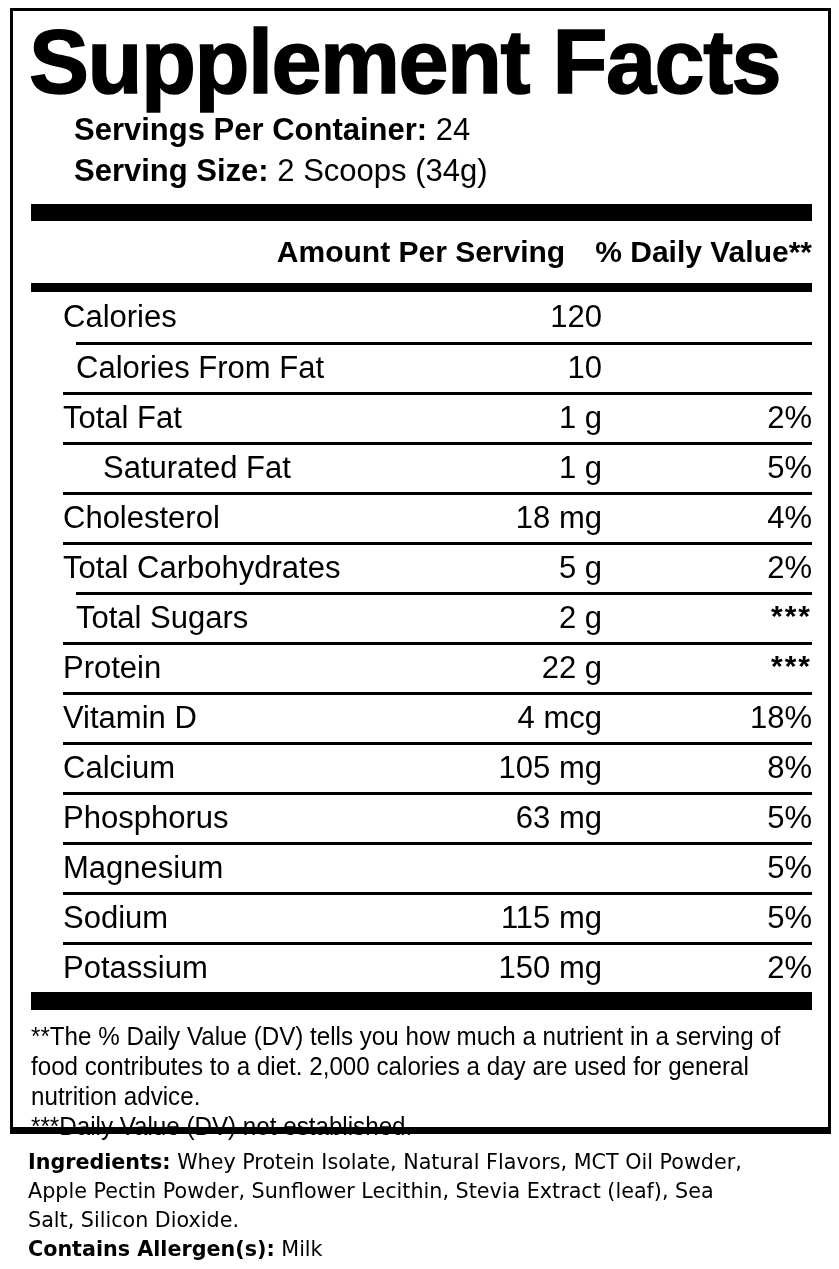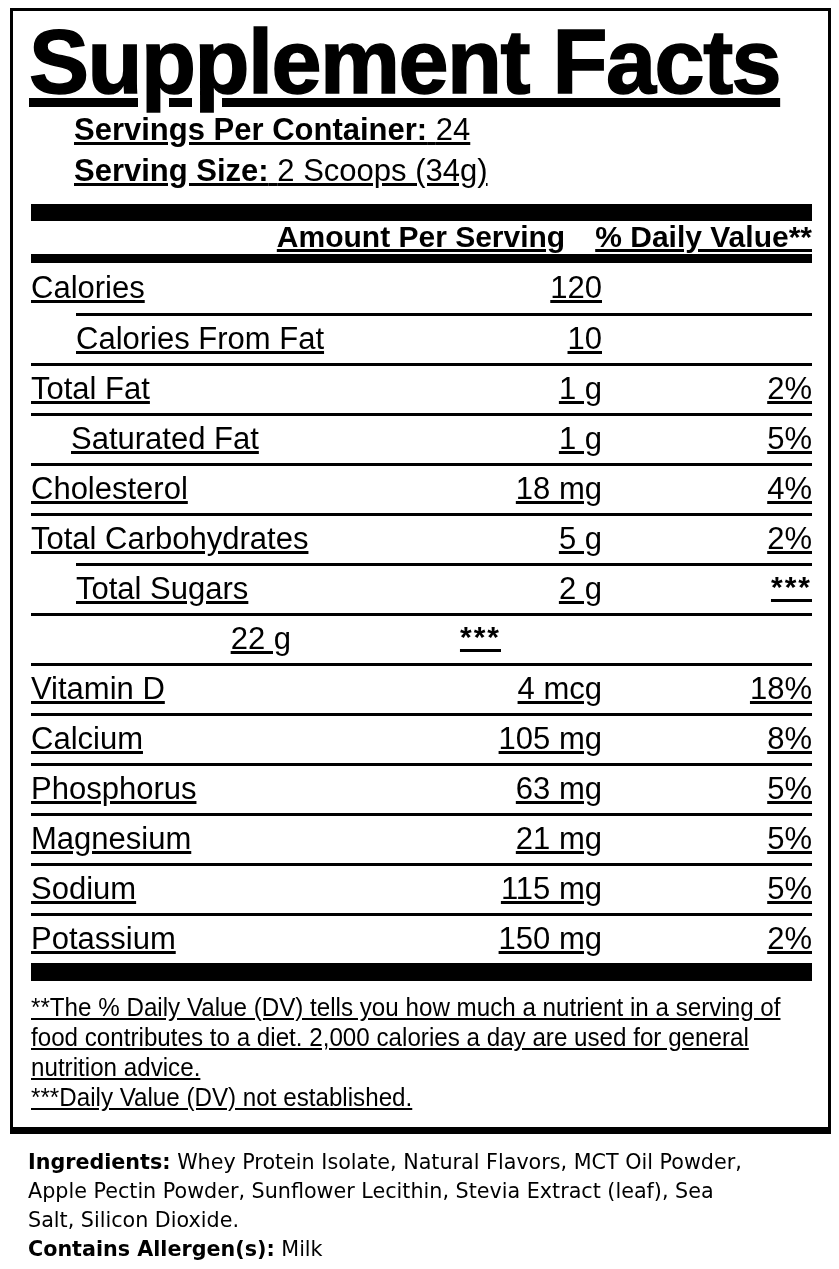--- a/index.html
+++ b/index.html
@@ -4,41 +4,41 @@
 <style>
   html,body{margin:0;padding:0;background:#ffffff;}
   body{
     width:839px;height:1269px;position:relative;overflow:hidden;
     font-family:"Liberation Sans",sans-serif;color:#000;
     -webkit-font-smoothing:antialiased;
   }
   .box{
     position:absolute;left:10px;top:8px;width:821px;height:1126px;
     border:3px solid #000;border-bottom-width:7px;
-    padding:0 16px 0 18px;box-sizing:border-box;background:#fff;text-decoration:underline;
+    padding:0 16px 0 18px;box-sizing:border-box;background:#fff;
   }
   .title{
     font-size:90px;font-weight:bold;letter-spacing:-1.5px;line-height:1.02;
     margin:6px 0 0 -2px;white-space:nowrap;
     -webkit-text-stroke:1.5px #000;
   }
   .serv-line{font-size:31px;line-height:41px;white-space:nowrap;}
   .serv-line .lbl{font-weight:bold;margin-left:43px;}
   .bar{background:#000;width:100%;}
   .bar.thick-top{height:17px;margin-top:13px;}
   .bar.mid{height:9px;}
   .bar.thick-bottom{height:18px;}
   .facts-header{
     display:flex;justify-content:flex-end;align-items:center;gap:30px;
-    height:33px;font-weight:bold;font-size:30px;white-space:nowrap;
+    height:62px;font-weight:bold;font-size:30px;white-space:nowrap;
   }
   #rows-container{width:100%;}
   .row{
     display:flex;align-items:center;height:50px;box-sizing:border-box;
-    border-top:3px solid #000;font-size:31px;
+    border-top:3px solid #000;font-size:31px;margin-left:32px;
   }
   .row.first{border-top:none;}
   .row .name{flex:1;white-space:nowrap;}
   .row.sub .name{padding-left:40px;}
   .row.indent-sep{margin-left:45px;}
   .row .amount{width:260px;text-align:right;white-space:nowrap;}
   .row .dv{width:210px;text-align:right;white-space:nowrap;}
   .row .dv.stars{
     align-self:flex-start;line-height:1;padding-top:6px;
     font-weight:bold;letter-spacing:2px;font-size:30px;
@@ -110,41 +110,41 @@
     <span class="name">Total Carbohydrates</span>
     <span class="amount">5 g</span>
     <span class="dv">2%</span>
   </div>
       <div class="row indent-sep">
     <span class="name">Total Sugars</span>
     <span class="amount">2 g</span>
     <span class="dv stars">***</span>
   </div>
       <div class="row">
+    <span class="name">Protein</span>
     <span class="amount">22 g</span>
     <span class="dv stars">***</span>
   </div>
       <div class="row">
     <span class="name">Vitamin D</span>
     <span class="amount">4 mcg</span>
     <span class="dv">18%</span>
   </div>
       <div class="row">
     <span class="name">Calcium</span>
     <span class="amount">105 mg</span>
     <span class="dv">8%</span>
   </div>
       <div class="row">
     <span class="name">Phosphorus</span>
     <span class="amount">63 mg</span>
     <span class="dv">5%</span>
   </div>
       <div class="row">
     <span class="name">Magnesium</span>
-    <span class="amount">21 mg</span>
     <span class="dv">5%</span>
   </div>
       <div class="row">
     <span class="name">Sodium</span>
     <span class="amount">115 mg</span>
     <span class="dv">5%</span>
   </div>
       <div class="row">
     <span class="name">Potassium</span>
     <span class="amount">150 mg</span>

